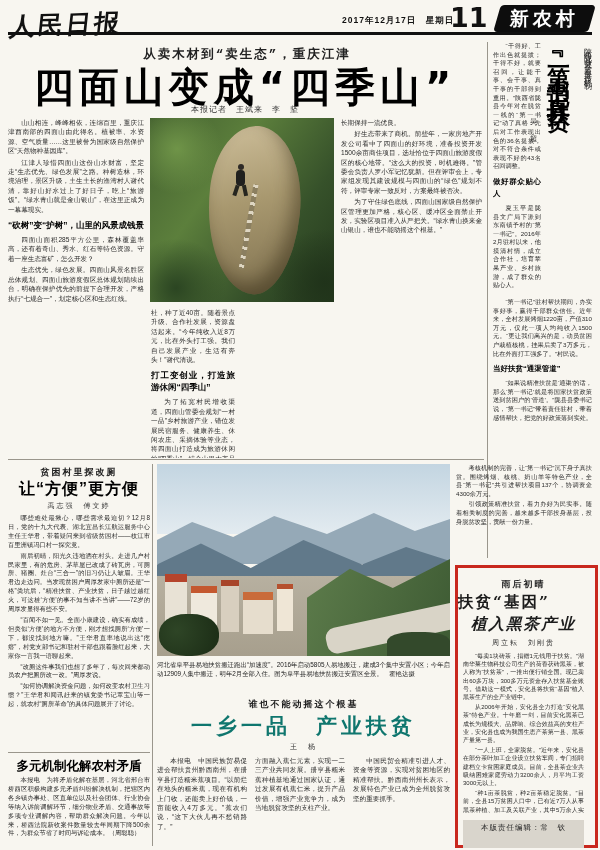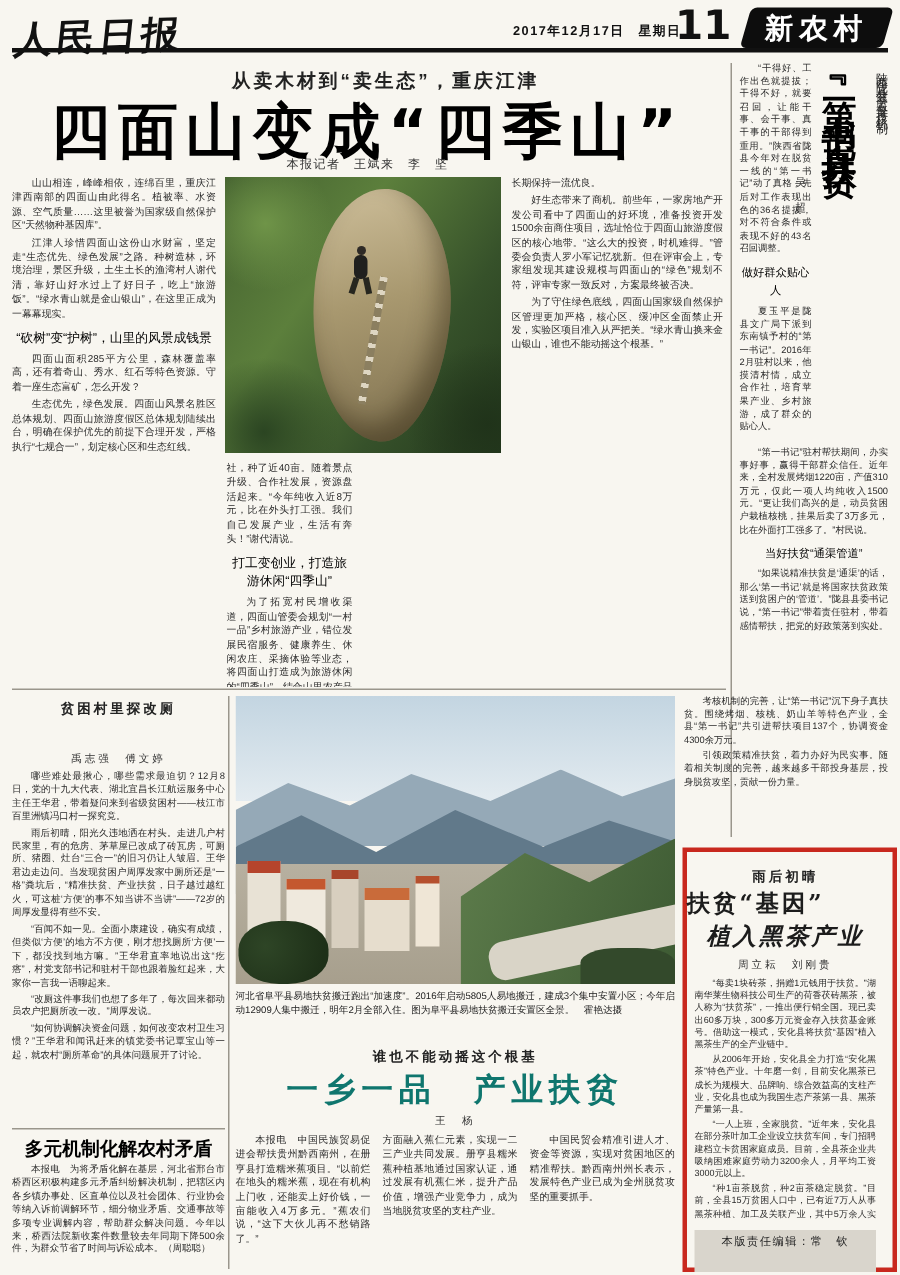--- a/index.html
+++ b/index.html
@@ -15,21 +15,21 @@
           align-items:center;justify-content:center;}
   .secbox span{display:block;transform:skewX(16deg);color:#fff;font-weight:900;font-size:19px;letter-spacing:4px;}
   .rule{background:#111;}
   
   .kicker{font-size:12.5px;font-weight:bold;text-align:center;letter-spacing:2px;color:#222;}
   .headline{font-size:40px;font-weight:900;text-align:center;letter-spacing:5px;color:#000;
             font-family:"DejaVu Sans",sans-serif;}
   .byline{font-size:8px;text-align:center;color:#333;letter-spacing:1px;}
   .txt{font-size:6.6px;line-height:9.4px;text-align:justify;color:#2a2a2a;overflow:hidden;}
   .txt .para{text-indent:2em;margin:0 0 2px 0;}
-  .subh{font-weight:400;text-align:center;font-size:8.5px;line-height:12px;margin:5px 0 4px;color:#000;}
+  .subh{font-weight:700;font-size:8.5px;line-height:12px;margin:5px 0 4px;color:#000;}
   .note{font-size:6.2px;color:#333;font-style:italic;margin-top:3px;}
   .vline{background:#9a968c;width:1px;}
   .hline{background:#9a968c;height:1px;}
   
   .vwrap{writing-mode:vertical-rl;}
   .vkicker{font-size:8px;letter-spacing:3px;color:#222;margin-left:6px;}
   .vtitle{font-size:23px;font-weight:900;letter-spacing:6px;color:#000;font-family:"DejaVu Serif",serif;}
   .vauthor{font-size:7.5px;color:#333;letter-spacing:4px;margin-right:6px;margin-top:70px;}
   
   .kicker2{font-size:9px;font-weight:bold;text-align:center;letter-spacing:2px;color:#222;}
@@ -54,21 +54,21 @@
   <div class="abs dateline" style="left:342px;top:15px;">
     <span>2017年12月17日</span>
     <span style="margin-left:6px;">星期日</span>
   </div>
   <div class="abs pagenum" style="left:450px;top:2px;">11</div>
   <div class="abs secbox" style="left:497px;top:5px;width:95px;height:27px;">
     <span>新农村</span>
   </div>
   <div class="abs rule" style="left:8px;top:32px;width:584px;height:3px;"></div>
 
-  <div class="abs kicker" style="left:20px;top:46px;width:474px;">从卖木材到“卖生态”，重庆江津</div>
+  <div class="abs kicker" style="left:10px;top:46px;width:474px;font-family:Liberation Mono, monospace;">从卖木材到“卖生态”，重庆江津</div>
   <div class="abs headline" style="left:8px;top:60px;width:474px;">四面山变成“四季山”</div>
   <div class="abs byline" style="left:8px;top:104px;width:474px;">本报记者　王斌来　李　坚</div>
 
   <div class="abs photo ph1" style="left:150px;top:118px;width:184px;height:184px;">
     <div class="abs" style="left:-18px;top:-14px;width:90px;height:90px;border-radius:50%;background:radial-gradient(circle,#6f9448 0%,rgba(60,90,40,0) 70%);"></div>
     <div class="abs" style="left:120px;top:110px;width:110px;height:110px;border-radius:50%;background:radial-gradient(circle,#20331a 0%,rgba(32,51,26,0) 70%);"></div>
     <div class="abs" style="left:-24px;top:120px;width:100px;height:100px;border-radius:50%;background:radial-gradient(circle,#2b4522 0%,rgba(43,69,34,0) 70%);"></div>
     <div class="abs" style="left:58px;top:8px;width:92px;height:168px;border-radius:46% 54% 42% 58%/40% 50% 50% 60%;background:linear-gradient(160deg,#cfc09c 0%,#a8986f 45%,#7d6f4e 100%);transform:rotate(6deg);box-shadow:inset -8px -10px 18px rgba(40,30,10,.45);"></div>
     <div class="abs" style="left:96px;top:66px;width:5px;height:86px;background:repeating-linear-gradient(#ded6c2 0 3px,#8b7f60 3px 9px);transform:rotate(10deg);"></div>
     <div class="abs" style="left:86px;top:52px;width:9px;height:16px;border-radius:4px;background:#20201e;"></div>
@@ -116,20 +116,21 @@
     <div class="para">“第一书记”驻村帮扶期间，办实事好事，赢得干部群众信任。近年来，全村发展烤烟1220亩，产值310万元，仅此一项人均纯收入1500元。“更让我们高兴的是，动员贫困户栽植核桃，挂果后卖了3万多元，比在外面打工强多了。”村民说。</div>
     <div class="subh" style="font-size:7.5px;">当好扶贫“通渠管道”</div>
     <div class="para">“如果说精准扶贫是‘通渠’的话，那么‘第一书记’就是将国家扶贫政策送到贫困户的‘管道’。”陇县县委书记说，“第一书记”带着责任驻村，带着感情帮扶，把党的好政策落到实处。</div>
   </div>
   <div class="abs txt" style="left:456px;top:464px;width:136px;height:96px;font-size:6.2px;line-height:8.6px;">
     <div class="para">考核机制的完善，让“第一书记”沉下身子真扶贫。围绕烤烟、核桃、奶山羊等特色产业，全县“第一书记”共引进帮扶项目137个，协调资金4300余万元。</div>
     <div class="para">引领政策精准扶贫，着力办好为民实事。随着相关制度的完善，越来越多干部投身基层，投身脱贫攻坚，贡献一份力量。</div>
   </div>
 
   <div class="abs kicker2" style="left:8px;top:466px;width:142px;">贫困村里探改厕</div>
+  <div class="abs title2" style="left:8px;top:479px;width:142px;">让“方便”更方便</div>
   <div class="abs byline2" style="left:8px;top:501px;width:142px;">禹志强　傅文婷</div>
   <div class="abs txt" style="left:8px;top:514px;width:142px;height:234px;font-size:6.3px;line-height:8.9px;">
     <div class="para">哪些难处最揪心，哪些需求最迫切？12月8日，党的十九大代表、湖北宜昌长江航运服务中心主任王华君，带着疑问来到省级贫困村——枝江市百里洲镇冯口村一探究竟。</div>
     <div class="para">雨后初晴，阳光久违地洒在村头。走进几户村民家里，有的危房、茅草屋已改成了砖瓦房，可厕所、猪圈、灶台“三合一”的旧习仍让人皱眉。王华君边走边问。当发现贫困户周厚发家中厕所还是“一格”粪坑后，“精准扶贫、产业扶贫，日子越过越红火，可这桩‘方便’的事不知当讲不当讲”——72岁的周厚发显得有些不安。</div>
     <div class="para">“百闻不如一见。全面小康建设，确实有成绩，但类似‘方便’的地方不方便，刚才想找厕所‘方便’一下，都没找到地方嘛。”王华君直率地说出这“疙瘩”，村党支部书记和驻村干部也跟着脸红起来，大家你一言我一语聊起来。</div>
     <div class="para">“改厕这件事我们也想了多年了，每次回来都动员农户把厕所改一改。”周厚发说。</div>
     <div class="para">“如何协调解决资金问题，如何改变农村卫生习惯？”王华君和闻讯赶来的镇党委书记覃宝山等一起，就农村“厕所革命”的具体问题展开了讨论。</div>
   </div>
 
   <div class="abs hline" style="left:8px;top:752px;width:142px;"></div>

